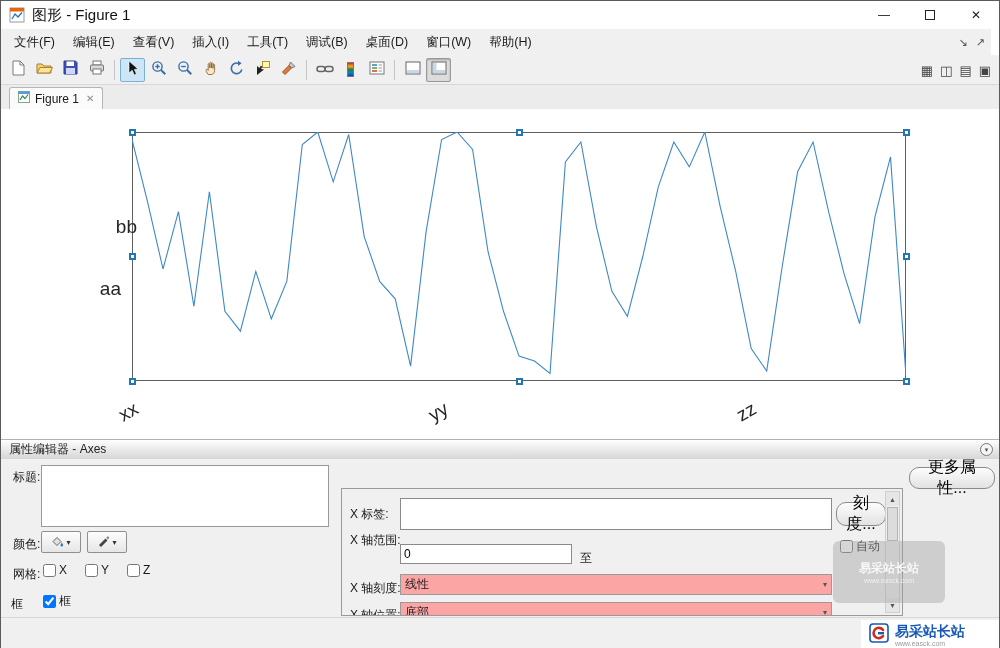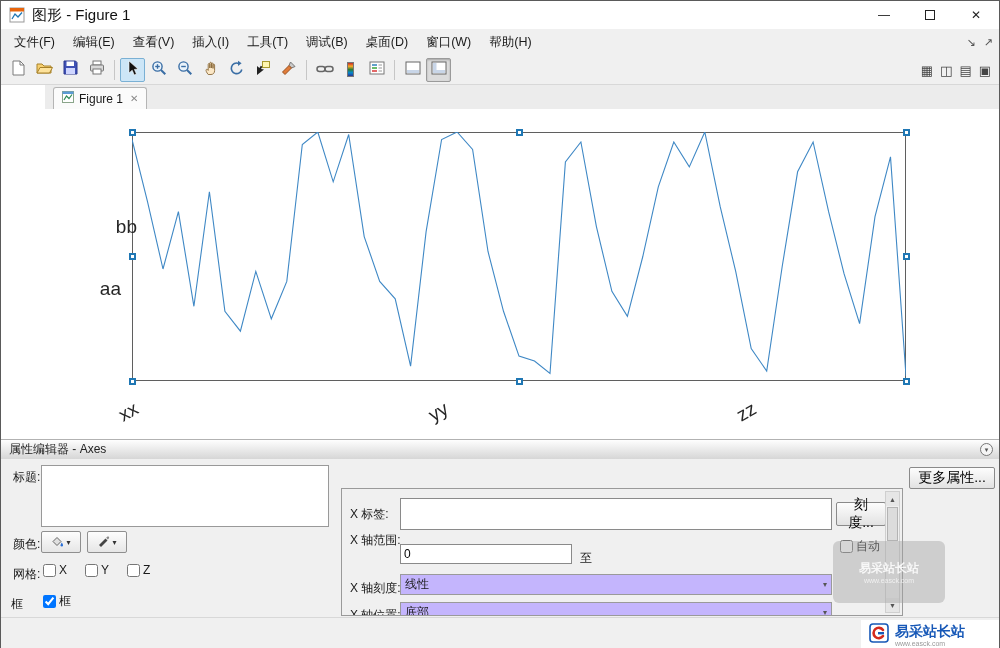--- a/index.html
+++ b/index.html
@@ -13,35 +13,35 @@
 
   
   .titlebar { position:absolute; top:0; left:0; right:0; height:28px; background:#fff; display:flex; align-items:center; padding-left:8px; }
   .titlebar .app-icon { width:16px; height:16px; display:inline-flex; }
   .titlebar .title { font-size:15px; margin-left:7px; color:#111; }
   .win-controls { position:absolute; right:0; top:0; height:28px; display:flex; }
   .winbtn { width:46px; height:28px; display:flex; align-items:center; justify-content:center; font-size:12px; color:#222; }
   .maxbox { width:10px; height:10px; border:1px solid #222; }
 
   
-  .menubar { position:absolute; top:28px; left:0; right:0; height:26px; background:#f0f0f0; display:flex; align-items:center; padding-left:4px; }
+  .menubar { position:absolute; top:28px; left:0; right:8px; height:26px; background:#f0f0f0; display:flex; align-items:center; padding-left:4px; }
   .menu-item { padding:0 9px; font-size:12.5px; height:100%; display:flex; align-items:center; }
   .menu-right { position:absolute; right:6px; top:0; height:26px; display:flex; align-items:center; gap:8px; font-size:11px; color:#555; }
 
   
   .toolbar { position:absolute; top:54px; left:0; right:0; height:30px; background:#f0f0f0; border-bottom:1px solid #d8d8d8; display:flex; align-items:center; padding-left:5px; gap:1px; }
   .tbtn { width:25px; height:24px; display:flex; align-items:center; justify-content:center; border:1px solid transparent; border-radius:2px; }
   .tbtn.selected { background:#cde6f7; border-color:#7ab0d4; }
   .tbtn.pressed { background:#dcdcdc; border-color:#9a9a9a; box-shadow:inset 0 1px 2px rgba(0,0,0,.25); }
   .tsep { width:1px; height:20px; background:#c6c6c6; margin:0 4px; }
   .cb-icon { width:7px; height:15px; border:1px solid #777; background:linear-gradient(#c62828,#f9a825,#2e7d32,#0288d1,#283593); }
   .toolbar-right { position:absolute; right:8px; top:0; height:30px; display:flex; align-items:center; gap:7px; font-size:13px; color:#444; }
 
   
-  .tabbar { position:absolute; top:84px; left:0; right:0; height:24px; background:#ececec;margin-left:44px; }
+  .tabbar { position:absolute; top:84px; left:0; right:0; height:24px; background:#ececec; }
   .fig-tab { position:absolute; left:8px; top:2px; height:22px; background:#fbfbfb; border:1px solid #b5b5b5; border-bottom:none; border-radius:3px 3px 0 0; display:flex; align-items:center; gap:5px; padding:0 8px; font-size:12px; }
   .tab-close { font-size:10px; color:#8a8a8a; margin-left:2px; }
 
   
   .figure-area { position:absolute; top:108px; left:0; right:0; height:330px; background:#fff; }
   .axes-box { position:absolute; left:131px; top:23px; width:774px; height:249px; border:1px solid #5f5f5f; }
   .plot-svg { position:absolute; left:131px; top:23px; }
   .handle { position:absolute; width:7px; height:7px; background:#fff; border:2px solid #1f77b4; }
   .ytick { position:absolute; width:44px; text-align:right; font-size:19px; color:#262626; }
   .xtick { position:absolute; font-size:19px; color:#262626; transform:rotate(-30deg); }
@@ -57,23 +57,23 @@
   .color-btn { position:absolute; top:72px; width:40px; height:22px; background:linear-gradient(#fdfdfd,#e6e6e6); border:1px solid #8f8f8f; border-radius:2px; display:flex; align-items:center; justify-content:center; gap:2px; font-size:8px; color:#333; }
   .chk { display:flex; align-items:center; gap:3px; position:absolute; }
   .chk input { width:13px; height:13px; margin:0; }
 
   .pe-tabs { position:absolute; left:341px; top:8px; display:flex; align-items:flex-end; }
   .pe-tab { height:21px; padding:0 10px; display:flex; align-items:center; font-size:12px; border:1px solid #9a9a9a; border-bottom:none; background:#e0e0e0; margin-right:-1px; border-radius:2px 2px 0 0; }
   .pe-tab.active { background:#f6f6f6; height:22px; z-index:2; position:relative; }
 
   .pe-content { position:absolute; left:340px; top:29px; width:562px; height:128px; border:1px solid #9a9a9a; background:#f0f0f0; overflow:hidden; }
   .pe-content .input { position:absolute; border:1px solid #8a8a8a; background:#fff; font:inherit; padding:0 3px; }
-  .combo { position:absolute; border:1px solid #9a9a9a; background:#c4b5fd; display:flex; align-items:center; padding:0 4px; }
+  .combo { position:absolute; border:1px solid #9a9a9a; background:#fca5a5; display:flex; align-items:center; padding:0 4px; }
   .combo .arrow { position:absolute; right:4px; font-size:8px; color:#555; }
-  .btn { background:linear-gradient(#fdfdfd,#e2e2e2); border:1px solid #8a8a8a; border-radius:2px; font:inherit; font-size:14px; display:flex; align-items:center; justify-content:center; }
+  .btn { background:linear-gradient(#fdfdfd,#e2e2e2); border:1px solid #8a8a8a; border-radius:10px; font:inherit; font-size:16px; display:flex; align-items:center; justify-content:center; }
   .ticks-btn { position:absolute; left:494px; top:13px; width:50px; height:24px; }
   .more-props-btn { position:absolute; left:908px; top:8px; width:86px; height:22px; }
 
   .pe-scroll { position:absolute; right:2px; top:2px; width:15px; height:122px; background:#efefef; border:1px solid #cfcfcf; }
   .scroll-btn { height:14px; display:flex; align-items:center; justify-content:center; font-size:7px; color:#555; background:#e6e6e6; }
   .scroll-btn.down { position:absolute; bottom:0; left:0; right:0; }
   .scroll-thumb { position:absolute; top:15px; left:1px; right:1px; height:34px; background:#dcdcdc; border:1px solid #b3b3b3; }
 
   .wm-overlay { position:absolute; left:832px; top:82px; width:112px; height:62px; background:rgba(165,165,165,0.45); border-radius:6px; z-index:5; display:flex; flex-direction:column; align-items:center; justify-content:center; pointer-events:none; }
   .wm-overlay .wm-text { color:rgba(255,255,255,0.85); font-size:12px; font-weight:bold; }

